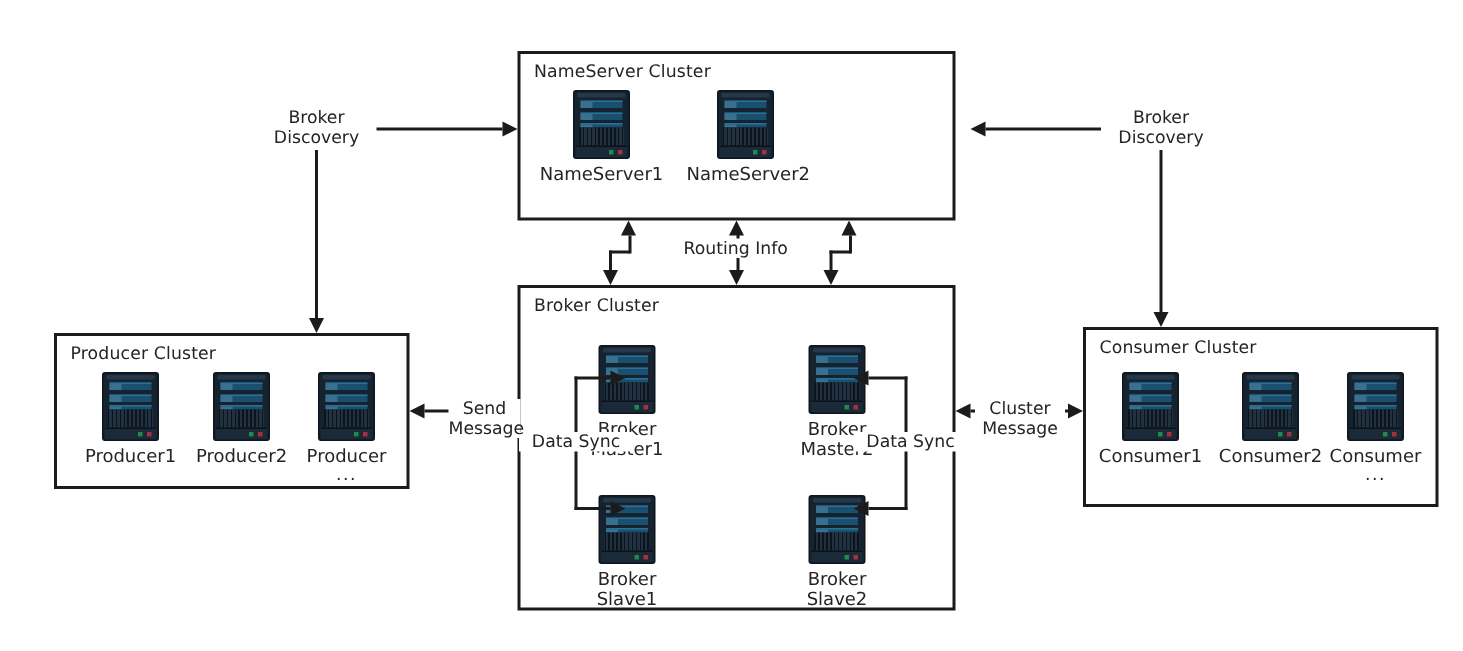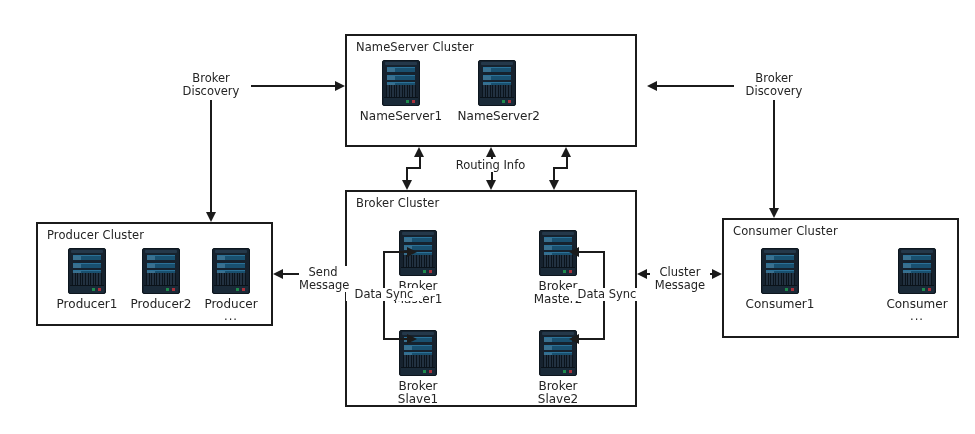--- a/index.html
+++ b/index.html
@@ -357,37 +357,53 @@
           <div class="led red"></div>
       </div>
       <div class="node-label">Producer</div>
       <div class="node-ellipsis">...</div>
     </div>
   </div>
 
   <div class="cluster" style="left:722px; top:218px; width:237px; height:120px;">
     <div class="cluster-title">Consumer Cluster</div>
 
-    <div class="node" style="left:13px; top:28px;">
+    <div class="node" style="left:0; top:28px;">
       <div class="node-icon">
         <div class="cap"></div>
         <div class="bars">
             <div class="bar"></div>
             <div class="bar"></div>
             <div class="bar"></div>
           </div>
         <div class="vents"></div>
           <div class="base"></div>
         <div class="led green"></div>
           <div class="led red"></div>
       </div>
       <div class="node-label">Consumer1</div>
       <div class="node-ellipsis"></div>
     </div>
 
+    <div class="node" style="left:80px; top:28px;">
+      <div class="node-icon">
+        <div class="cap"></div>
+        <div class="bars">
+            <div class="bar"></div>
+            <div class="bar"></div>
+            <div class="bar"></div>
+          </div>
+        <div class="vents"></div>
+          <div class="base"></div>
+        <div class="led green"></div>
+          <div class="led red"></div>
+      </div>
+      <div class="node-label">Consumer2</div>
+      <div class="node-ellipsis"></div>
+    </div>
 
     <div class="node" style="left:150px; top:28px;">
       <div class="node-icon">
         <div class="cap"></div>
         <div class="bars">
             <div class="bar"></div>
             <div class="bar"></div>
             <div class="bar"></div>
           </div>
         <div class="vents"></div>

